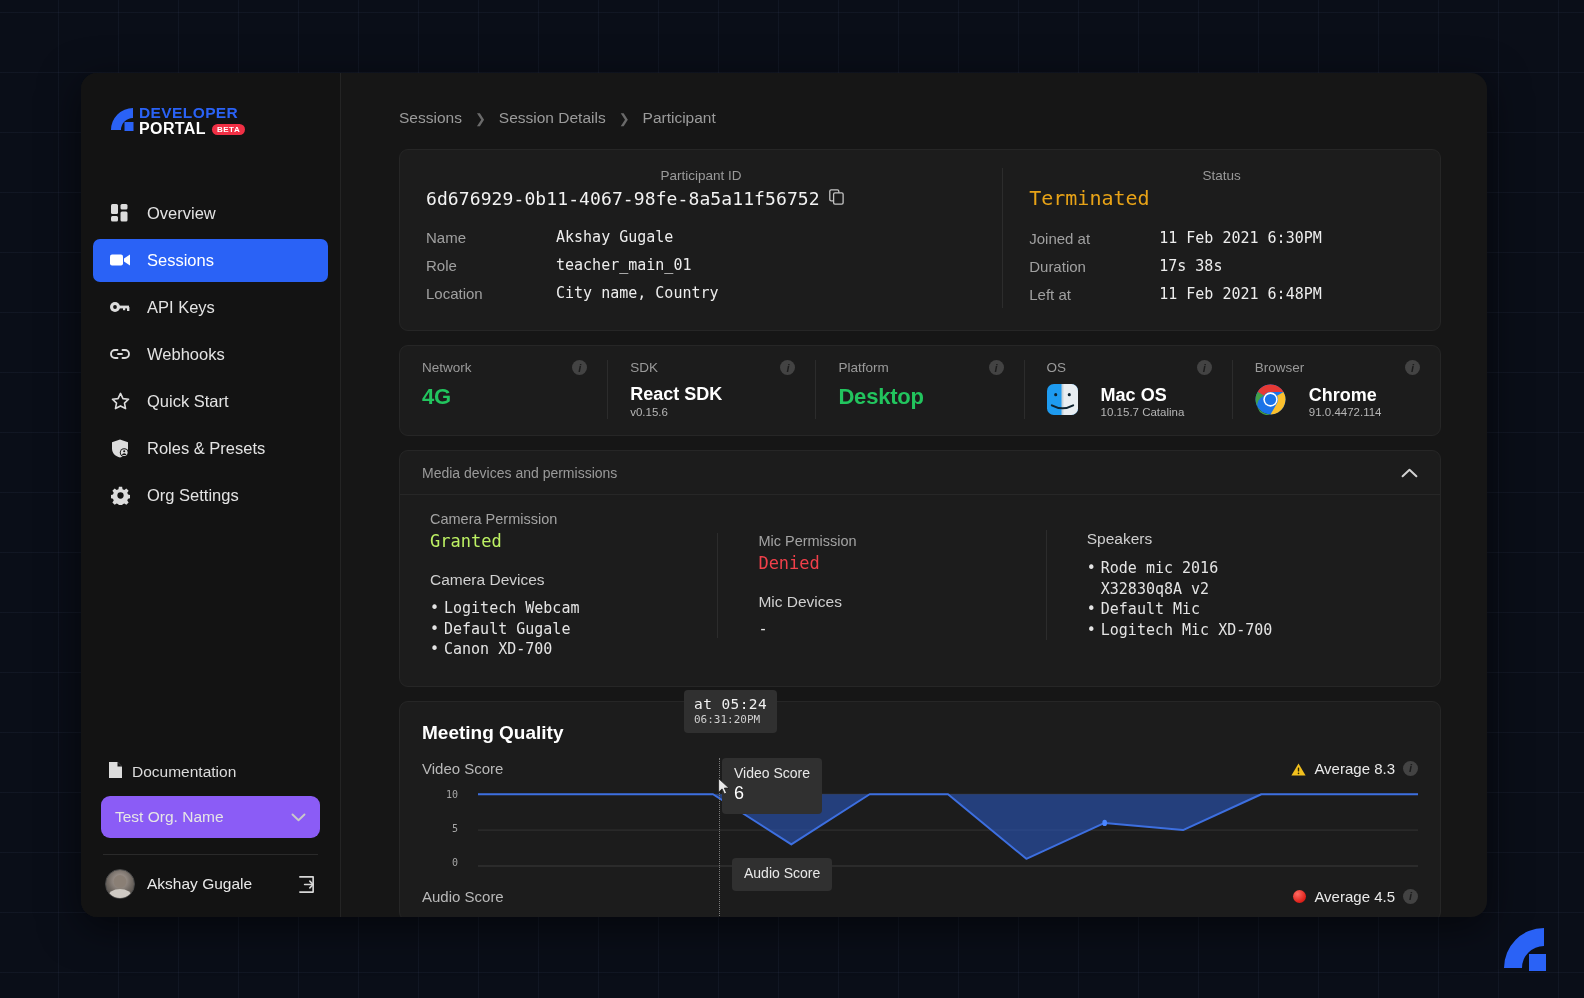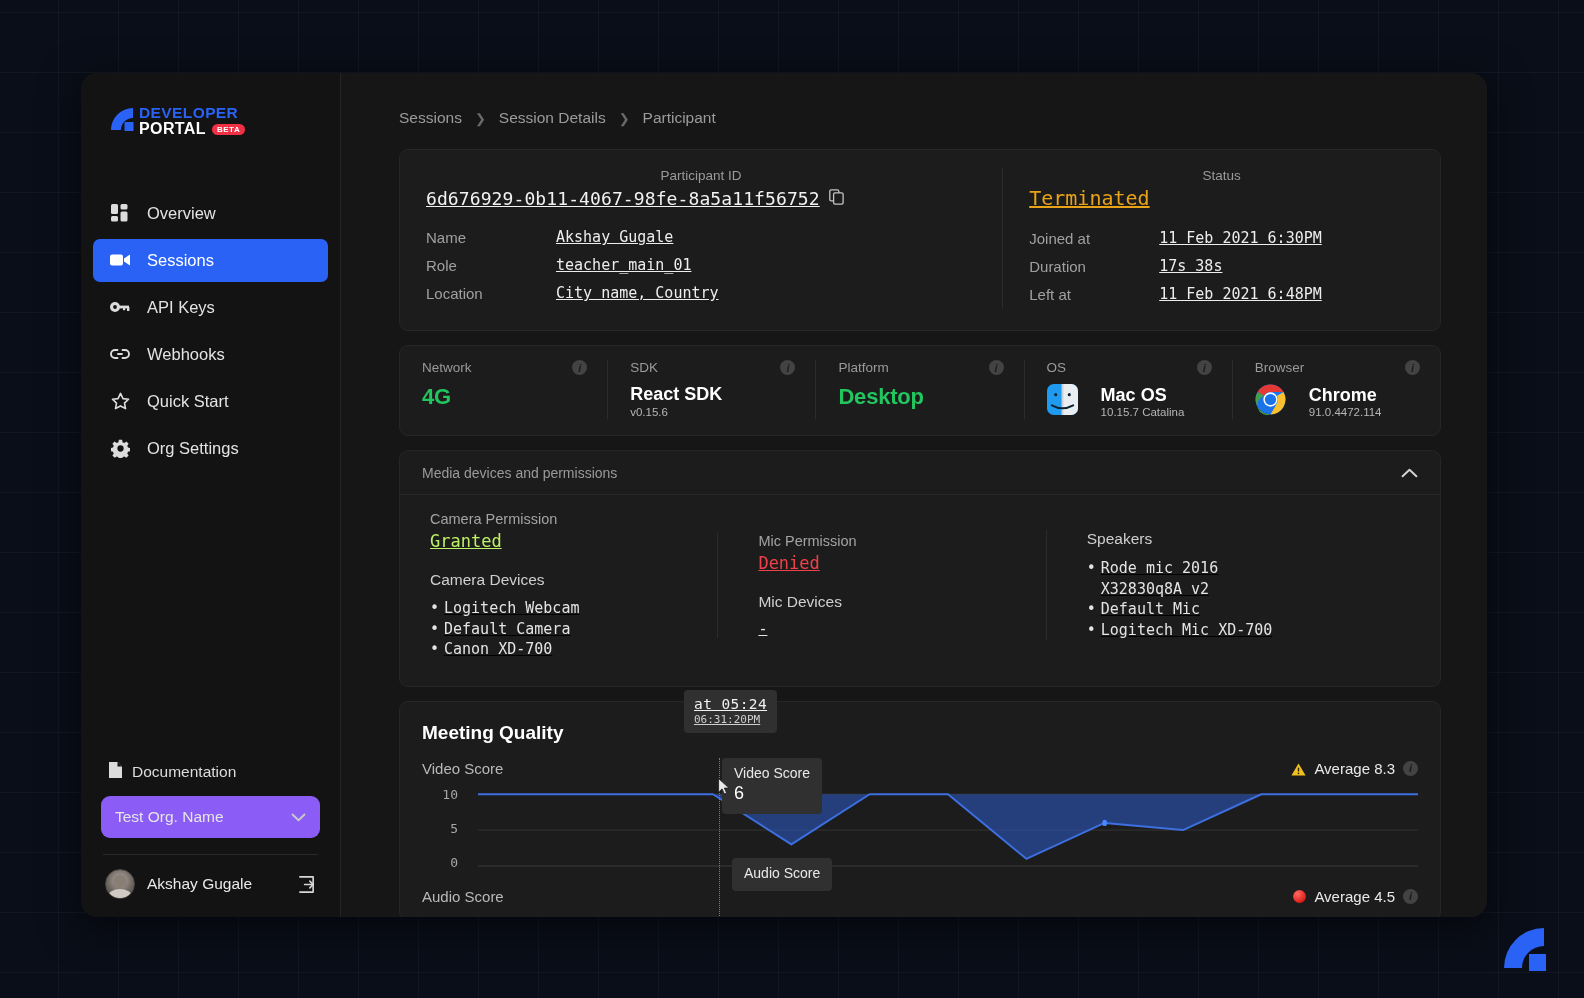--- a/index.html
+++ b/index.html
@@ -11,21 +11,21 @@
   }
   body {
     background-color: #0a0e18;
     background-image:
       linear-gradient(to right, rgba(120,140,190,0.07) 1px, transparent 1px),
       linear-gradient(to bottom, rgba(120,140,190,0.07) 1px, transparent 1px);
     background-size: 60px 60px;
     background-position: -2px 12px;
     position: relative;
   }
-  .mono { font-family: "DejaVu Sans Mono", "Liberation Mono", monospace; text-decoration: underline; }
+  .mono { font-family: "DejaVu Sans Mono", "Liberation Mono", monospace; }
 
   
   #app-window {
     position: absolute;
     left: 81px; top: 73px;
     width: 1406px; height: 844px;
     background: #161616;
     border-radius: 16px;
     display: flex;
     overflow: hidden;
@@ -141,21 +141,21 @@
 
   
   #quality-card { padding: 20px 22px 10px; position: relative; }
   .q-title { color: #fff; font-size: 19px; font-weight: bold; margin-bottom: 16px; }
   .chart-block { position: relative; }
   .chart-head { display: flex; align-items: flex-start; justify-content: space-between; height: 22px; }
   .chart-label { color: #b9b9b9; font-size: 15px; }
   .avg { display: flex; align-items: center; gap: 8px; color: #e9e9e9; font-size: 15px; }
   .chart-area { position: relative; height: 76px; margin-top: 8px; }
   .y-ticks { position: absolute; left: 0; top: 0; width: 36px; height: 100%; }
-  .y-ticks span { position: absolute; right: 0; color: #a6a6a6; font-size: 13px; transform: translateY(-50%); margin-left: 20px; }
+  .y-ticks span { position: absolute; right: 0; color: #a6a6a6; font-size: 10px; transform: translateY(-50%); margin-left: 20px; }
   .plot { position: absolute; left: 56px; right: 0; top: 0; bottom: 0; }
   .plot svg { display: block; width: 100%; height: 100%; overflow: visible; }
 
   
   .tt {
     position: absolute; background: #303030; border-radius: 4px;
     color: #f0f0f0; padding: 6px 10px 7px; z-index: 12; white-space: nowrap;
   }
   #tt-time { left: 284px; top: -12px; text-align: left; }
   #tt-time .t1 { font-size: 14.5px; letter-spacing: .4px; }
@@ -245,20 +245,32 @@
 
       <div class="nav-item">
         <span class="nav-ico">
           <svg width="19" height="18" viewBox="0 0 20 19" fill="none" stroke="#dcdcdc" stroke-width="1.7" stroke-linejoin="round">
             <path d="M10 1.5 L12.6 7 L18.5 7.6 L14.2 11.7 L15.3 17.5 L10 14.7 L4.7 17.5 L5.8 11.7 L1.5 7.6 L7.4 7 Z"></path>
           </svg>
         </span>
         <span>Quick Start</span>
       </div>
 
+      <div class="nav-item">
+        <span class="nav-ico">
+          <svg width="18" height="19" viewBox="0 0 18 19" fill="#dcdcdc">
+            <path d="M9 0.6 L17 3.2 V9.5 C17 14.5 13.4 17.4 9 18.6 C4.6 17.4 1 14.5 1 9.5 V3.2 Z"></path>
+            <circle cx="13.2" cy="13.6" r="4.4" fill="#131313"></circle>
+            <circle cx="13.2" cy="13.6" r="3.4" fill="#dcdcdc"></circle>
+            <circle cx="13.2" cy="12.3" r="1.05" fill="#131313"></circle>
+            <path d="M10.9 15.9 a2.4 2.4 0 0 1 4.6 0 Z" fill="#131313"></path>
+          </svg>
+        </span>
+        <span>Roles &amp; Presets</span>
+      </div>
 
       <div class="nav-item">
         <span class="nav-ico">
           <svg width="19" height="19" viewBox="0 0 20 20" fill="#dcdcdc">
             <path d="M8.3 0.8 h3.4 l.45 2.5 1.9 .8 2.1-1.45 2.4 2.4 -1.45 2.1 .8 1.9 2.5 .45 v3.4 l-2.5 .45 -.8 1.9 1.45 2.1 -2.4 2.4 -2.1-1.45 -1.9 .8 -.45 2.5 h-3.4 l-.45-2.5 -1.9-.8 -2.1 1.45 -2.4-2.4 1.45-2.1 -.8-1.9 -2.5-.45 v-3.4 l2.5-.45 .8-1.9 -1.45-2.1 2.4-2.4 2.1 1.45 1.9-.8 Z"></path>
             <circle cx="10" cy="10" r="3.3" fill="#131313"></circle>
           </svg>
         </span>
         <span>Org Settings</span>
       </div>
@@ -439,21 +451,21 @@
         </span>
       </div>
       <div class="media-body">
 
         <div class="media-col">
           <div class="perm-lbl">Camera Permission</div>
           <div class="perm-val mono" id="cam-perm" style="color: #bef264;">Granted</div>
           <div class="dev-title">Camera Devices</div>
           <ul class="dev-list mono">
             <li class="bullet">Logitech Webcam</li>
-            <li class="bullet">Default Camera</li>
+            <li class="bullet">Default Gugale</li>
             <li class="bullet">Canon XD-700</li>
           </ul>
         </div>
 
         <div class="media-col">
           <div class="perm-lbl">Mic Permission</div>
           <div class="perm-val mono" id="mic-perm" style="color: rgb(240, 64, 74);">Denied</div>
           <div class="dev-title">Mic Devices</div>
           <div class="dev-dash mono">-</div>
         </div>

